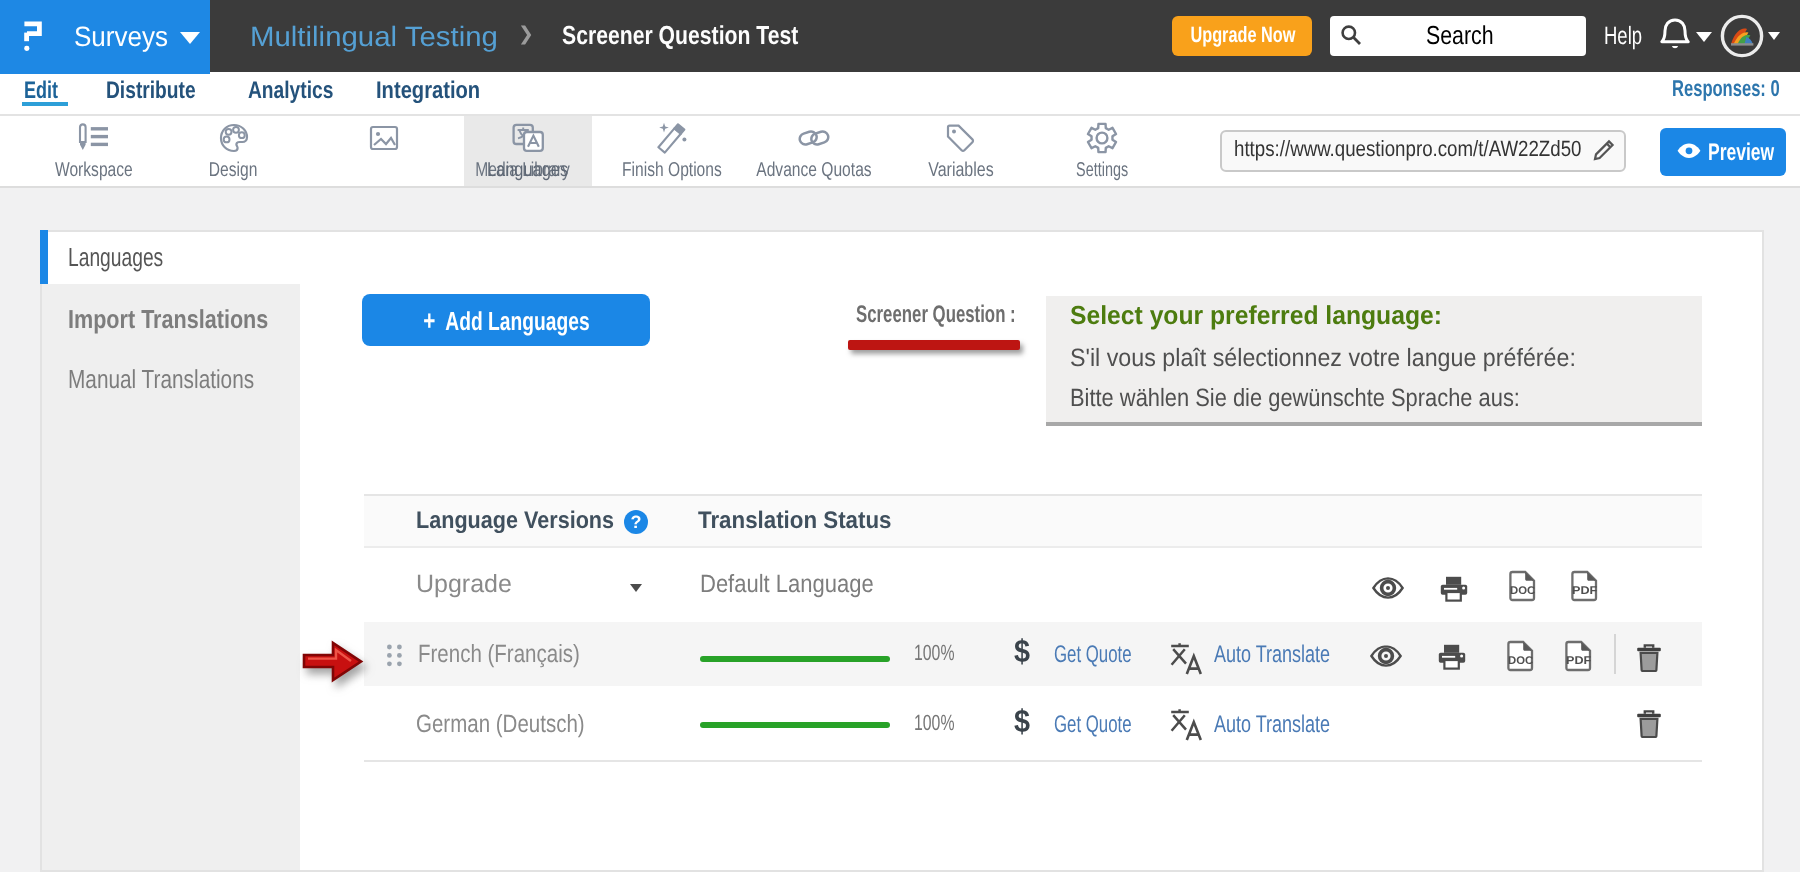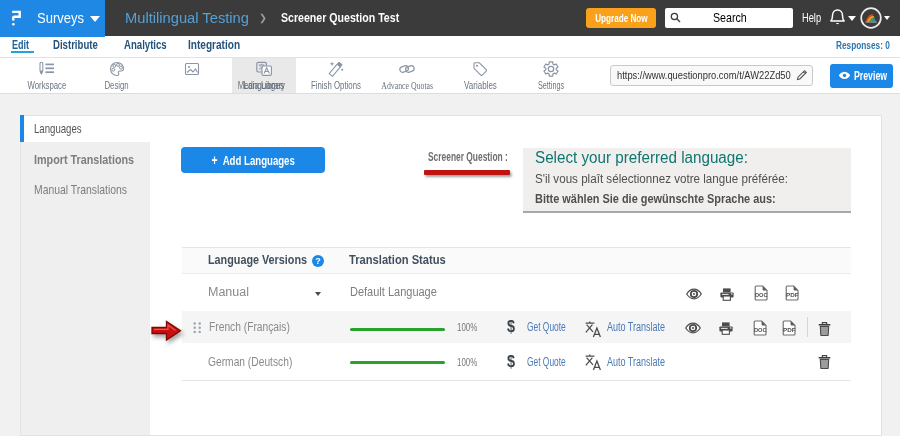--- a/index.html
+++ b/index.html
@@ -49,21 +49,21 @@
 <div class="abs" style="left:124px;top:36px;height:18px;line-height:18px;white-space:nowrap;font-size:12px;color:#24527b;font-weight:bold;"><span style="display:inline-block;transform:scaleX(0.8);transform-origin:0 50%;">Analytics</span></div>
 <div class="abs" style="left:188px;top:36px;height:18px;line-height:18px;white-space:nowrap;font-size:12px;color:#24527b;font-weight:bold;"><span style="display:inline-block;transform:scaleX(0.84);transform-origin:0 50%;">Integration</span></div>
 <div class="abs" style="left:836px;top:36px;height:18px;line-height:18px;white-space:nowrap;font-size:11.5px;color:#2d76ad;font-weight:bold;"><span style="display:inline-block;transform:scaleX(0.72);transform-origin:0 50%;">Responses: 0</span></div>
 <div class="abs" style="left:0;top:58px;width:900px;height:36px;background:#fff;border-bottom:1px solid #ddd;"></div>
 <div class="abs" style="left:232px;top:58px;width:64px;height:35px;background:#e9e9e9;"></div>
 <div class="abs" style="left:-53px;top:80px;width:200px;height:11px;line-height:11px;text-align:center;white-space:nowrap;font-size:10px;color:#6b7480;font-weight:normal;"><span style="display:inline-block;transform:scaleX(0.78);transform-origin:50% 50%;">Workspace</span></div>
 <div class="abs" style="left:17px;top:80px;width:200px;height:11px;line-height:11px;text-align:center;white-space:nowrap;font-size:10px;color:#6b7480;font-weight:normal;"><span style="display:inline-block;transform:scaleX(0.78);transform-origin:50% 50%;">Design</span></div>
 <div class="abs" style="left:92px;top:80px;width:200px;height:11px;line-height:11px;text-align:right;white-space:nowrap;font-size:10px;color:#6b7480;font-weight:normal;"><span style="display:inline-block;transform:scaleX(0.78);transform-origin:50% 50%;">Media Library</span></div>
 <div class="abs" style="left:164px;top:80px;width:200px;height:11px;line-height:11px;text-align:center;white-space:nowrap;font-size:10px;color:#5f6875;font-weight:normal;"><span style="display:inline-block;transform:scaleX(0.82);transform-origin:50% 50%;">Languages</span></div>
 <div class="abs" style="left:236px;top:80px;width:200px;height:11px;line-height:11px;text-align:center;white-space:nowrap;font-size:10px;color:#6b7480;font-weight:normal;"><span style="display:inline-block;transform:scaleX(0.78);transform-origin:50% 50%;">Finish Options</span></div>
-<div class="abs" style="left:307px;top:80px;width:200px;height:11px;line-height:11px;text-align:center;white-space:nowrap;font-size:10px;color:#6b7480;font-weight:normal;font-family:Liberation Serif, serif;"><span style="display:inline-block;transform:scaleX(0.78);transform-origin:50% 50%;">Advance Quotas</span></div>
+<div class="abs" style="left:307px;top:80px;width:200px;height:11px;line-height:11px;text-align:center;white-space:nowrap;font-size:10px;color:#6b7480;font-weight:normal;"><span style="display:inline-block;transform:scaleX(0.78);transform-origin:50% 50%;">Advance Quotas</span></div>
 <div class="abs" style="left:380px;top:80px;width:200px;height:11px;line-height:11px;text-align:center;white-space:nowrap;font-size:10px;color:#6b7480;font-weight:normal;"><span style="display:inline-block;transform:scaleX(0.8);transform-origin:50% 50%;">Variables</span></div>
 <div class="abs" style="left:451px;top:80px;width:200px;height:11px;line-height:11px;text-align:center;white-space:nowrap;font-size:10px;color:#6b7480;font-weight:normal;"><span style="display:inline-block;transform:scaleX(0.72);transform-origin:50% 50%;">Settings</span></div>
 <svg class="abs" style="left:39px;top:61px;" width="16" height="16" viewBox="0 0 16 16">
     <path d="M1 2.6 C1 1.7 1.6 1.2 2.4 1.2 C3.2 1.2 3.8 1.7 3.8 2.6 L3.8 10 L1 10 Z" fill="none" stroke="#8b95a5" stroke-width="1.05"></path>
     <path d="M1 10 L3.8 10 L3.8 11.4 L2.4 14 L1 11.4 Z" fill="#8b95a5"></path>
     <line x1="6.4" y1="3.4" x2="15" y2="3.4" stroke="#8b95a5" stroke-width="1.7"></line>
     <line x1="6.4" y1="7.3" x2="15" y2="7.3" stroke="#8b95a5" stroke-width="1.7"></line>
     <line x1="6.4" y1="11.2" x2="15" y2="11.2" stroke="#8b95a5" stroke-width="1.7"></line>
   </svg>
 <svg class="abs" style="left:109px;top:61px;" width="16" height="16" viewBox="0 0 16 16">
@@ -123,30 +123,30 @@
 <div class="abs" style="left:21px;top:142px;width:129px;height:293px;background:#efefef;"></div>
 <div class="abs" style="left:20px;top:115px;width:4px;height:27px;background:#1b87e6;"></div>
 <div class="abs" style="left:34px;top:115px;height:27px;line-height:27px;white-space:nowrap;font-size:13px;color:#555;font-weight:normal;"><span style="display:inline-block;transform:scaleX(0.74);transform-origin:0 50%;">Languages</span></div>
 <div class="abs" style="left:34px;top:148px;height:24px;line-height:24px;white-space:nowrap;font-size:13px;color:#7d7d7d;font-weight:bold;"><span style="display:inline-block;transform:scaleX(0.83);transform-origin:0 50%;">Import Translations</span></div>
 <div class="abs" style="left:34px;top:178px;height:24px;line-height:24px;white-space:nowrap;font-size:13px;color:#7d7d7d;font-weight:normal;text-align:center;"><span style="display:inline-block;transform:scaleX(0.8);transform-origin:0 50%;">Manual Translations</span></div>
 <div class="abs" style="left:181px;top:147px;width:144px;height:26px;background:#1b87e6;border-radius:4px;"></div>
 <div class="abs" style="left:153px;top:147px;width:200px;height:26px;line-height:26px;text-align:center;white-space:nowrap;font-size:13px;color:#fff;font-weight:bold;"><span style="display:inline-block;transform:scaleX(0.74);transform-origin:50% 50%;"><span style="font-size:14px;">+</span>&nbsp; Add Languages</span></div>
 <div class="abs" style="left:428px;top:150px;height:14px;line-height:14px;white-space:nowrap;font-size:12px;color:#6e6e6e;font-weight:bold;"><span style="display:inline-block;transform:scaleX(0.7);transform-origin:0 50%;">Screener Question :</span></div>
 <div class="abs" style="left:424px;top:170px;width:86px;height:5px;background:#bd1512;border-radius:1px;box-shadow:1.5px 2px 2.5px rgba(80,80,80,0.55);"></div>
 <div class="abs" style="left:523px;top:148px;width:328px;height:65px;background:#f0efee;border-bottom:2px solid #a8a8a8;"></div>
-<div class="abs" style="left:535px;top:148px;height:20px;line-height:20px;white-space:nowrap;font-size:16px;color:#0f766e;font-weight:normal;"><span style="display:inline-block;transform:scaleX(0.95);transform-origin:0 50%;">Select your preferred language:</span></div>
+<div class="abs" style="left:535px;top:148px;height:20px;line-height:20px;white-space:nowrap;font-size:13px;color:#4d7c0f;font-weight:bold;"><span style="display:inline-block;transform:scaleX(0.95);transform-origin:0 50%;">Select your preferred language:</span></div>
 <div class="abs" style="left:535px;top:169px;height:20px;line-height:20px;white-space:nowrap;font-size:12.5px;color:#4f4f4f;font-weight:normal;"><span style="display:inline-block;transform:scaleX(0.93);transform-origin:0 50%;">S'il vous plaît sélectionnez votre langue préférée:</span></div>
-<div class="abs" style="left:535px;top:189px;height:20px;line-height:20px;white-space:nowrap;font-size:12.5px;color:#4f4f4f;font-weight:bold;"><span style="display:inline-block;transform:scaleX(0.875);transform-origin:0 50%;">Bitte wählen Sie die gewünschte Sprache aus:</span></div>
+<div class="abs" style="left:535px;top:189px;height:20px;line-height:20px;white-space:nowrap;font-size:12.5px;color:#4f4f4f;font-weight:normal;"><span style="display:inline-block;transform:scaleX(0.875);transform-origin:0 50%;">Bitte wählen Sie die gewünschte Sprache aus:</span></div>
 <div class="abs" style="left:182px;top:247px;width:669px;height:27px;background:#fafafa;border-top:1px solid #e5e5e5;border-bottom:1px solid #ececec;"></div>
 <div class="abs" style="left:208px;top:247px;height:27px;line-height:27px;white-space:nowrap;font-size:12px;color:#40505e;font-weight:bold;"><span style="display:inline-block;transform:scaleX(0.9);transform-origin:0 50%;">Language Versions</span></div>
 <div class="abs" style="left:312px;top:255px;width:12px;height:12px;border-radius:50%;background:#1b87e6;color:#fff;font-size:9px;font-weight:bold;text-align:center;line-height:12px;">?</div>
 <div class="abs" style="left:349px;top:247px;height:27px;line-height:27px;white-space:nowrap;font-size:12px;color:#40505e;font-weight:bold;"><span style="display:inline-block;transform:scaleX(0.93);transform-origin:0 50%;">Translation Status</span></div>
 <div class="abs" style="left:182px;top:311px;width:669px;height:32px;background:#f5f5f5;"></div>
 <div class="abs" style="left:182px;top:343px;width:669px;height:38px;border-bottom:1px solid #e5e5e5;"></div>
-<div class="abs" style="left:208px;top:274px;height:37px;line-height:37px;white-space:nowrap;font-size:12.5px;color:#8a8a8a;font-weight:normal;"><span style="display:inline-block;transform:scaleX(1.0);transform-origin:0 50%;">Manual</span></div>
+<div class="abs" style="left:208px;top:274px;height:37px;line-height:37px;white-space:nowrap;font-size:12.5px;color:#8a8a8a;font-weight:normal;"><span style="display:inline-block;transform:scaleX(1.0);transform-origin:0 50%;">Upgrade</span></div>
 <div class="abs" style="left:314.5px;top:292px;width:0;height:0;border-left:3.5px solid transparent;border-right:3.5px solid transparent;border-top:4px solid #4c4c4c;"></div>
 <div class="abs" style="left:350px;top:274px;height:37px;line-height:37px;white-space:nowrap;font-size:12.5px;color:#7d7d7d;font-weight:normal;"><span style="display:inline-block;transform:scaleX(0.88);transform-origin:0 50%;">Default Language</span></div>
 <svg class="abs" style="left:686px;top:288px;" width="16" height="12" viewBox="0 0 16 12">
     <path d="M8 1.2 C4.7 1.2 2.1 3.8 0.7 6 C2.1 8.2 4.7 10.8 8 10.8 C11.3 10.8 13.9 8.2 15.3 6 C13.9 3.8 11.3 1.2 8 1.2 Z" fill="none" stroke="#4c4c4c" stroke-width="1.2"></path>
     <circle cx="8" cy="6" r="3.2" fill="none" stroke="#4c4c4c" stroke-width="1.8"></circle>
     <circle cx="8" cy="6" r="1" fill="#4c4c4c"></circle>
   </svg>
 <svg class="abs" style="left:720px;top:288px;" width="14" height="13" viewBox="0 0 14 13">
     <rect x="3" y="0.4" width="7.6" height="4" fill="#4c4c4c"></rect>
     <rect x="0.4" y="4.4" width="13.2" height="5" rx="0.9" fill="#4c4c4c"></rect>

